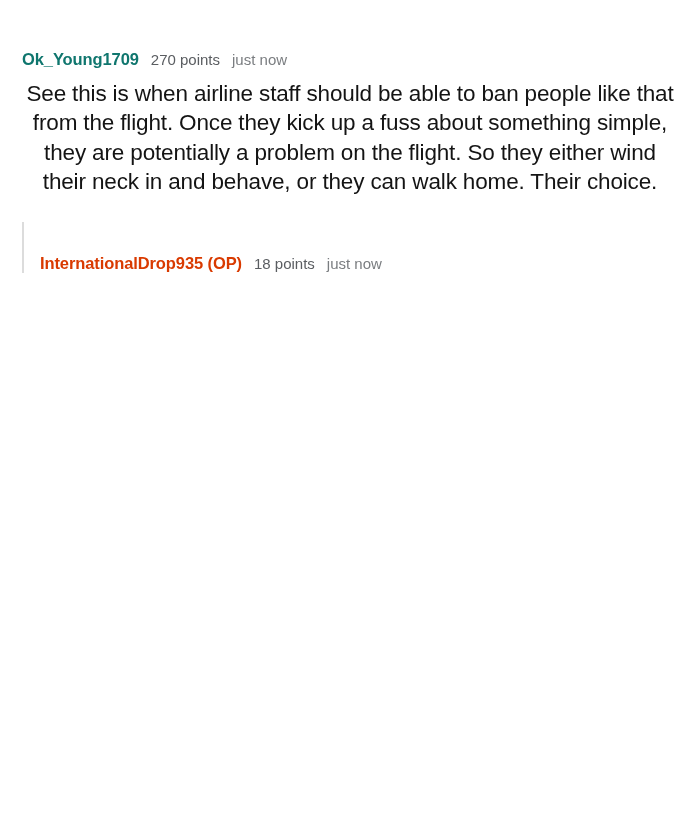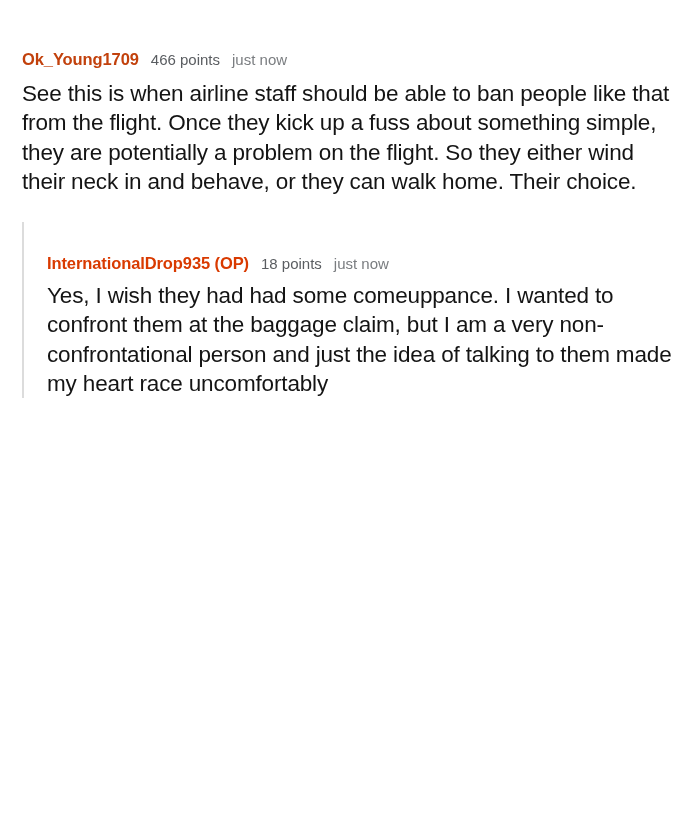--- a/index.html
+++ b/index.html
@@ -22,21 +22,21 @@
   .comment-meta {
     display: flex;
     align-items: baseline;
     gap: 12px;
     margin-bottom: 10px;
     white-space: nowrap;
   }
   .author {
     font-size: 16.5px;
     font-weight: bold;
-    color: #c2410c;
+    color: #0f766e;
     letter-spacing: -0.1px;
   }
   .author.op {
     color: #d93a00;
   }
   .points {
     font-size: 15px;
     color: #5a5d61;
   }
   .time {
@@ -45,58 +45,56 @@
     margin-top: 33px;
   }
   .body-text {
     font-size: 22.5px;
     line-height: 1.30;
     color: #141414;
     letter-spacing: -0.15px;
   }
   .body-text p {
     margin: 0 0 26px 0;
+    text-align: center;
   }
   .body-text p:last-child {
     margin-bottom: 0;
   }
   .reply {
     margin-top: 26px;
-    padding-left: 23px;
+    padding-left: 16px;
     border-left: 2px solid #dcdcdc;
   }
   .reply .body-text {
     font-size: 22.5px;
   }
   .reply .comment-meta {
     margin-bottom: 8px;
   }
 </style>
 </head>
 <body>
 
 <div class="thread">
 
   <div class="comment">
 
     <div class="comment-meta">
       <span class="author">Ok_Young1709</span>
-      <span class="points">466 points</span>
+      <span class="points">270 points</span>
       <span class="time">just now</span>
     </div>
 
     <div class="body-text">
       <p>See this is when airline staff should be able to ban people like that from the flight. Once they kick up a fuss about something simple, they are potentially a problem on the flight. So they either wind their neck in and behave, or they can walk home. Their choice.</p>
     </div>
 
     <div class="reply">
       <div class="comment-meta">
         <span class="author op">InternationalDrop935 (OP)</span>
         <span class="points">18 points</span>
         <span class="time">just now</span>
       </div>
-      <div class="body-text">
-        <p>Yes, I wish they had had some comeuppance. I wanted to confront them at the baggage claim, but I am a very non-confrontational person and just the idea of talking to them made my heart race uncomfortably</p>
-      </div>
     </div>
 
   </div>
 </div>
 
 </body></html>

